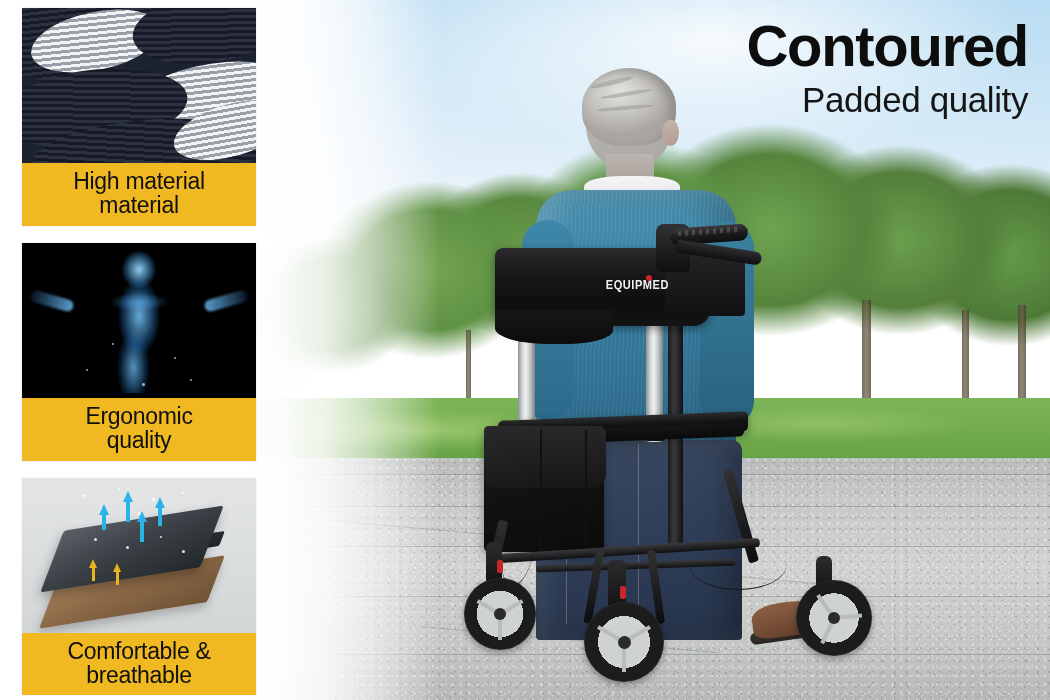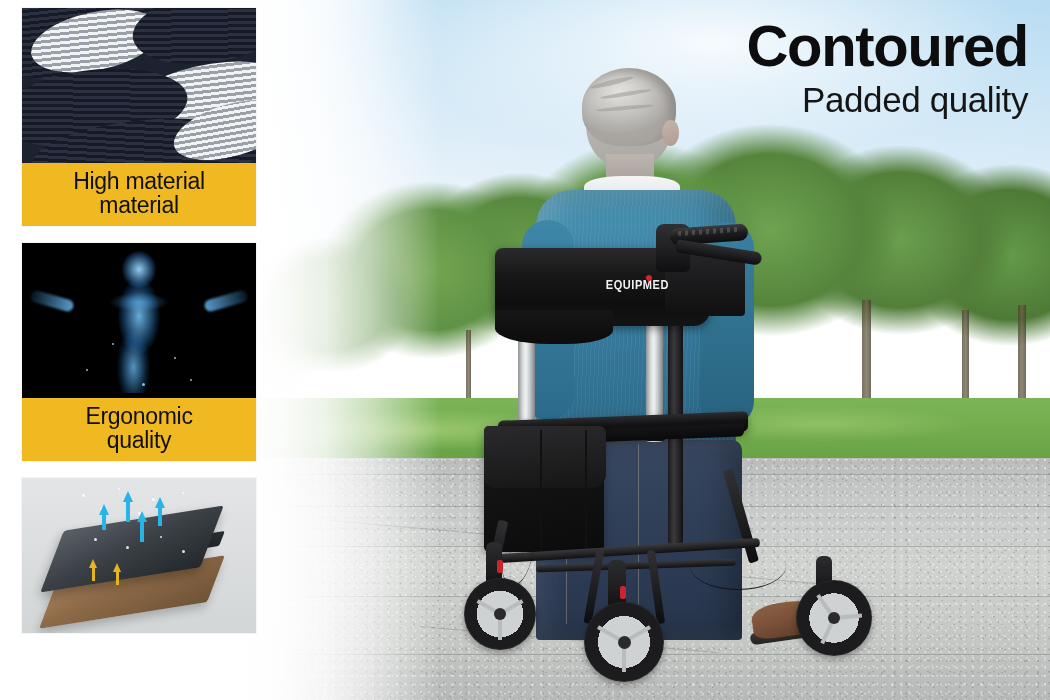--- a/index.html
+++ b/index.html
@@ -525,16 +525,20 @@
           <div class="arrow-up arrow-blue" style="left:115px;top:33px;"></div>
           <div class="arrow-blue-stem" style="left:136px;top:30px;height:18px;"></div>
           <div class="arrow-up arrow-blue" style="left:133px;top:19px;"></div>
 
           <div class="arrow-yellow-stem" style="left:70px;top:90px;height:13px;"></div>
           <div class="arrow-up arrow-yellow" style="left:67px;top:81px;"></div>
           <div class="arrow-yellow-stem" style="left:94px;top:94px;height:13px;"></div>
           <div class="arrow-up arrow-yellow" style="left:91px;top:85px;"></div>
         </div>
       </div>
+      <div class="card-label">
+        <div>Comfortable &amp;</div>
+        <div>breathable</div>
+      </div>
     </div>
 
   </div>
 </div>
 
 </body></html>

